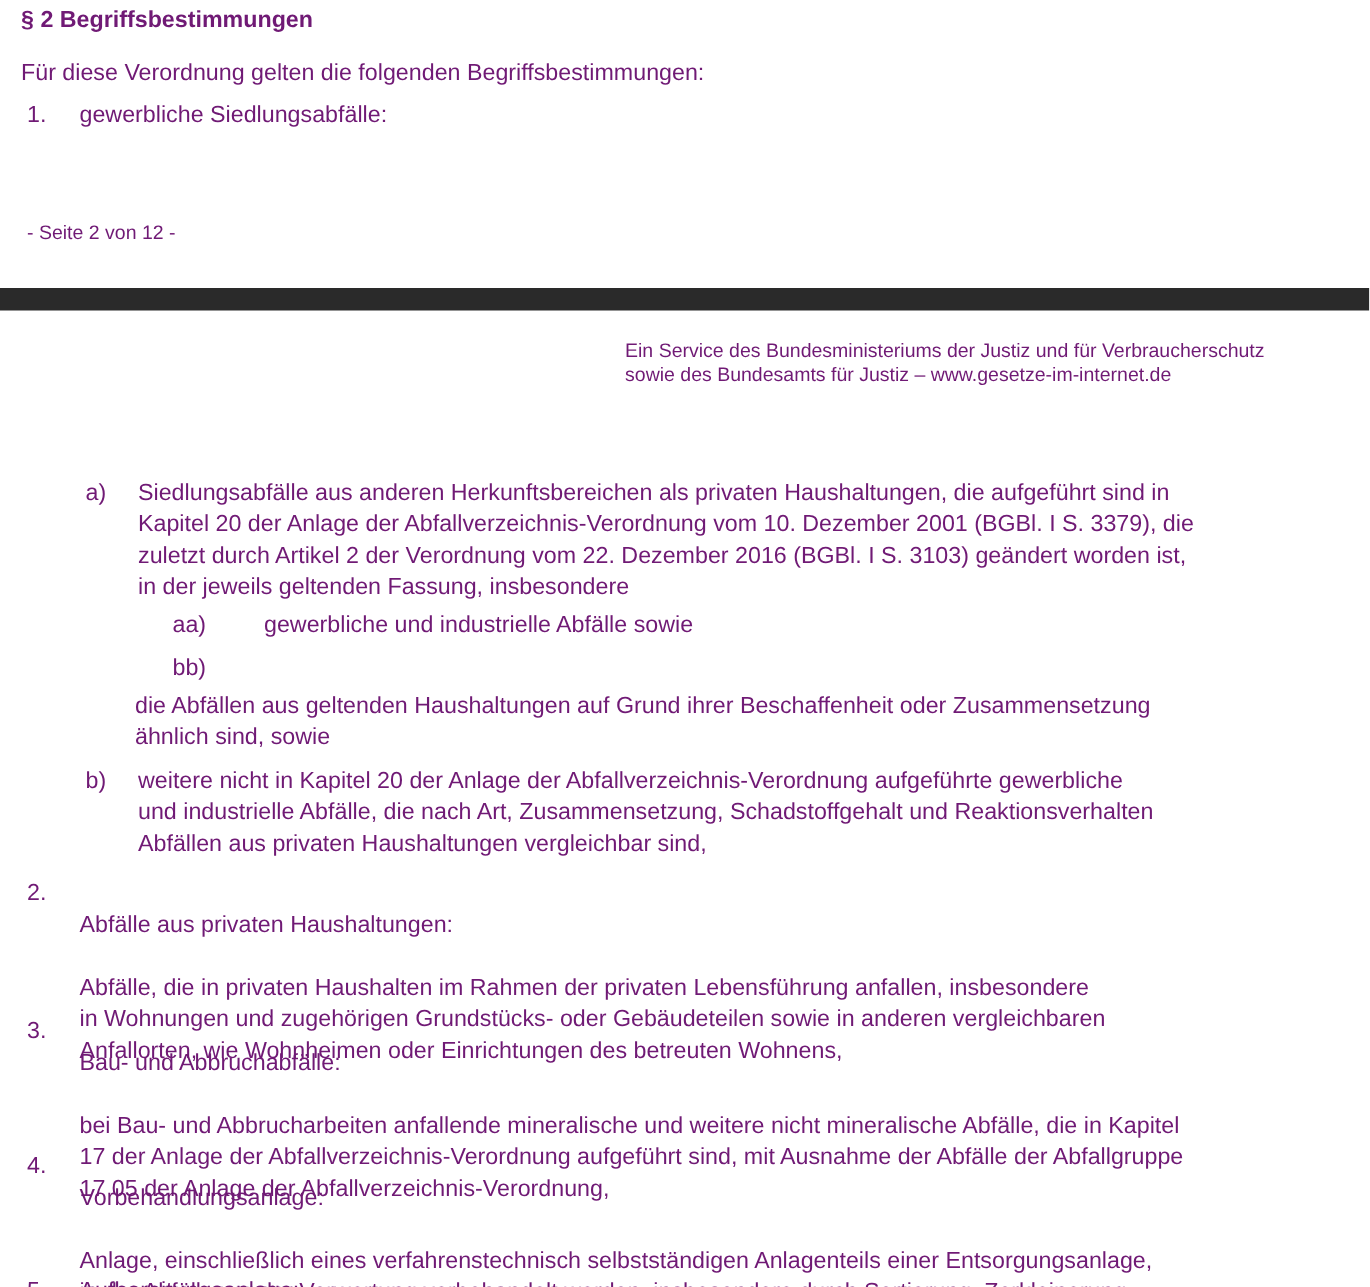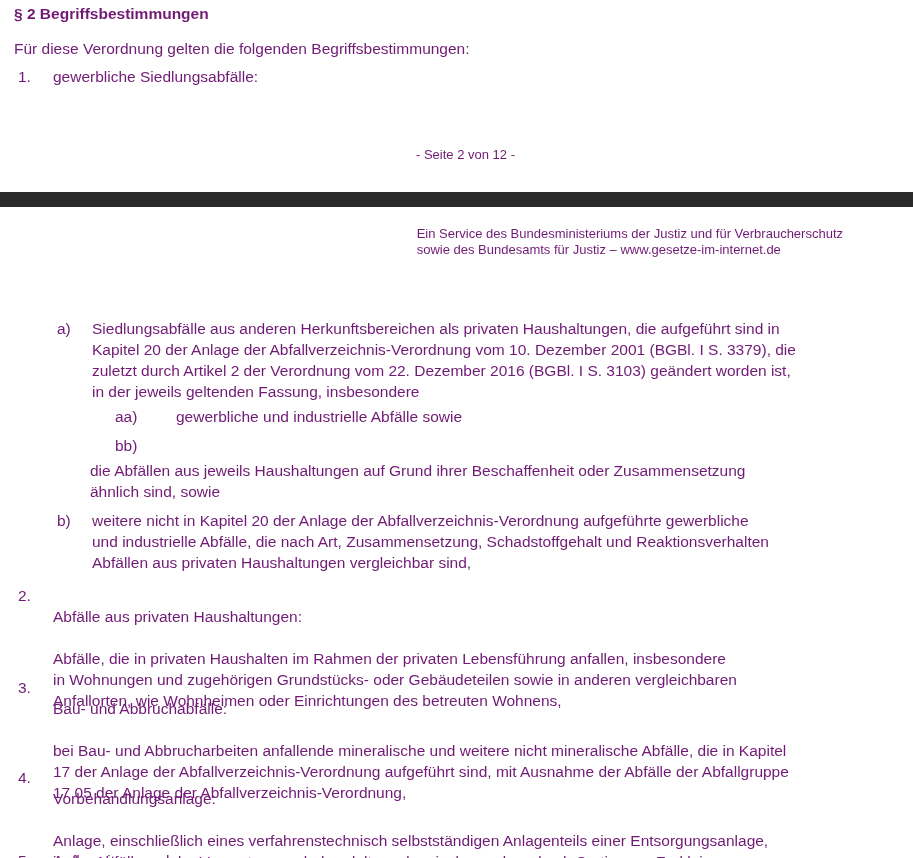--- a/index.html
+++ b/index.html
@@ -27,21 +27,21 @@
   .intro {
     position: absolute;
     left: 14px;
     top: 38px;
   }
   .pagenum {
     position: absolute;
     left: 0;
     right: 0;
     top: 147px;
-    text-align: center;
+    text-align: left;
     padding-left: 18px;
     font-size: 13px;
     line-height: 16px;
   }
   .separator {
     position: absolute;
     left: 0;
     top: 192px;
     width: 100%;
     height: 15px;
@@ -104,21 +104,21 @@
   <div class="row lvl3" style="top:406px">
     <div class="lbl">aa)</div>
     <div class="txt">gewerbliche und industrielle Abfälle sowie</div>
   </div>
 
   <div class="row lvl3" style="top:435px">
     <div class="lbl">bb)</div>
   </div>
 
   <div class="row cont" style="top:460px">
-    <div class="txt">die Abfällen aus jeweils Haushaltungen auf Grund ihrer Beschaffenheit oder Zusammensetzung
+    <div class="txt">die Abfällen aus geltenden Haushaltungen auf Grund ihrer Beschaffenheit oder Zusammensetzung
 ähnlich sind, sowie</div>
   </div>
 
   <div class="row lvl2" style="top:510px">
     <div class="lbl">b)</div>
     <div class="txt">weitere nicht in Kapitel 20 der Anlage der Abfallverzeichnis-Verordnung aufgeführte gewerbliche
 und industrielle Abfälle, die nach Art, Zusammensetzung, Schadstoffgehalt und Reaktionsverhalten
 Abfällen aus privaten Haushaltungen vergleichbar sind,</div>
   </div>
 

